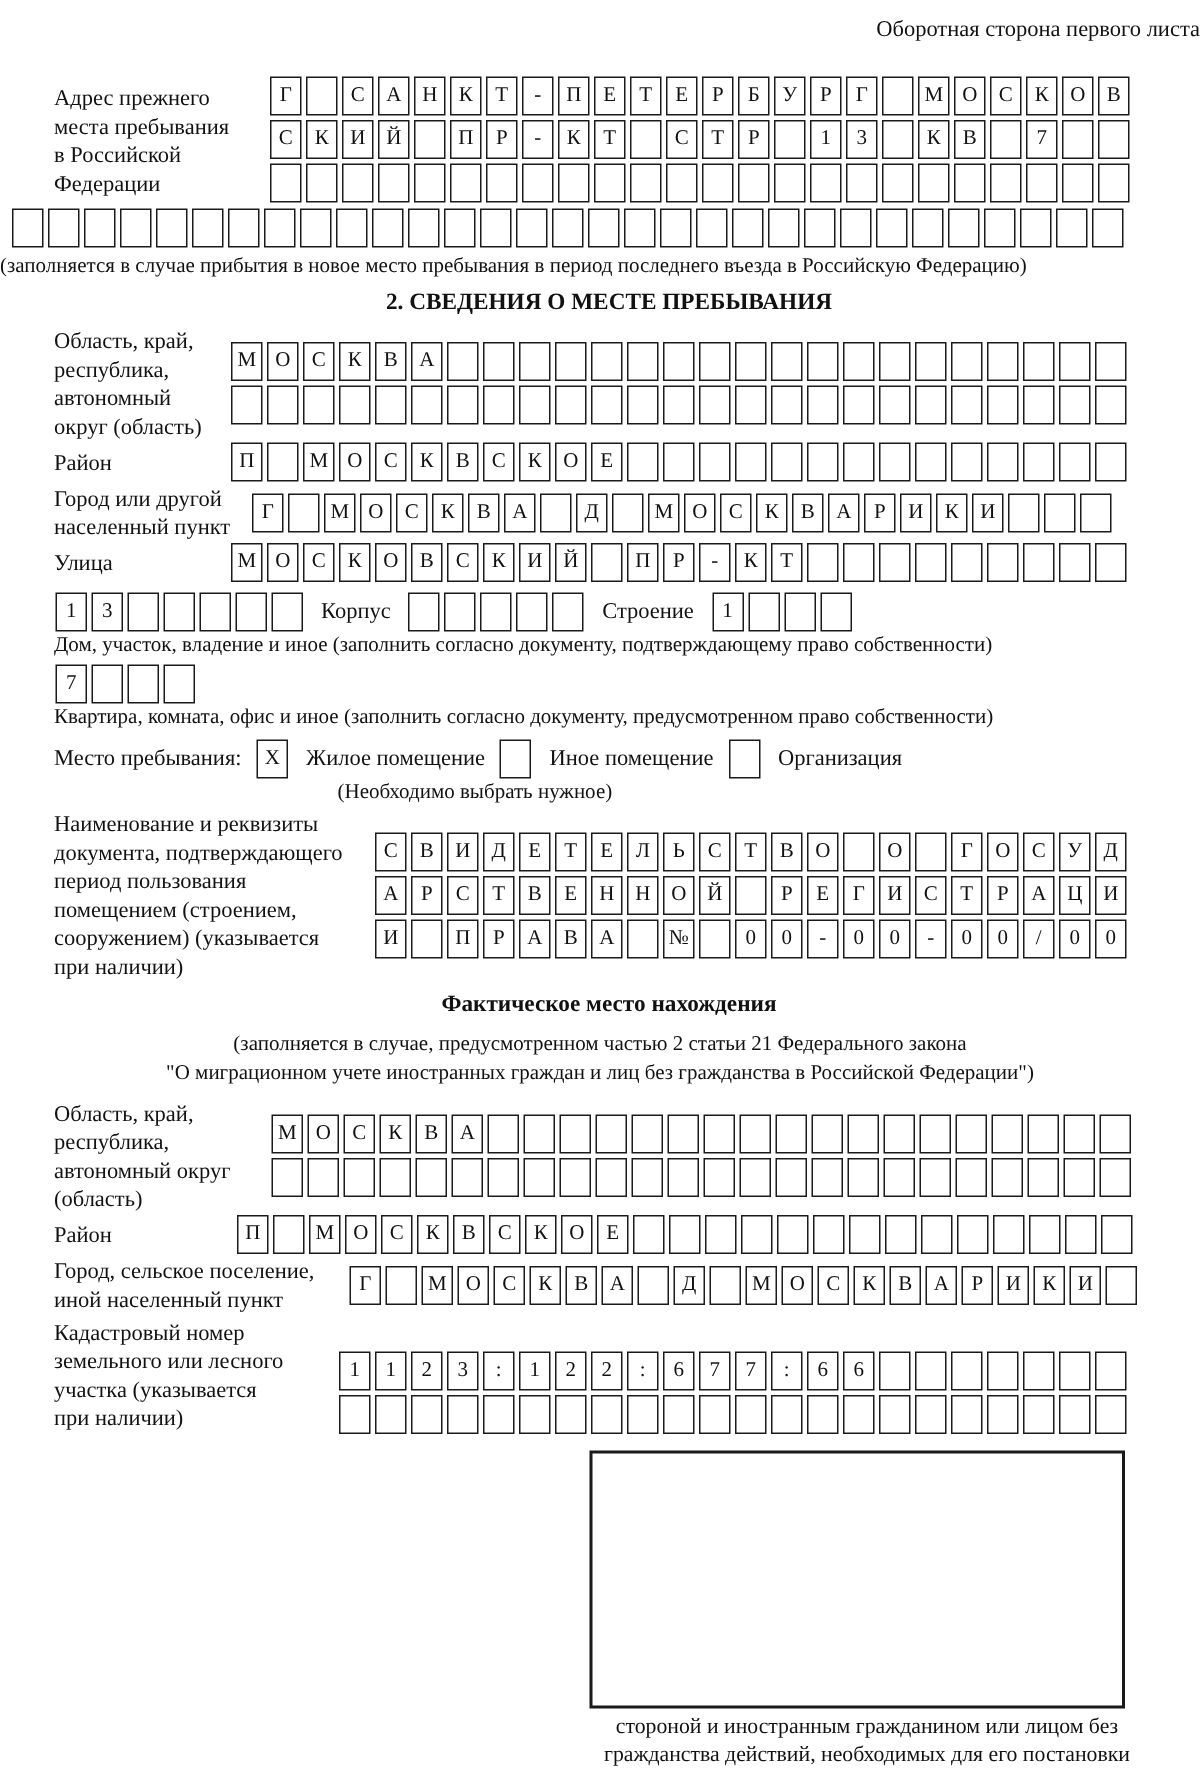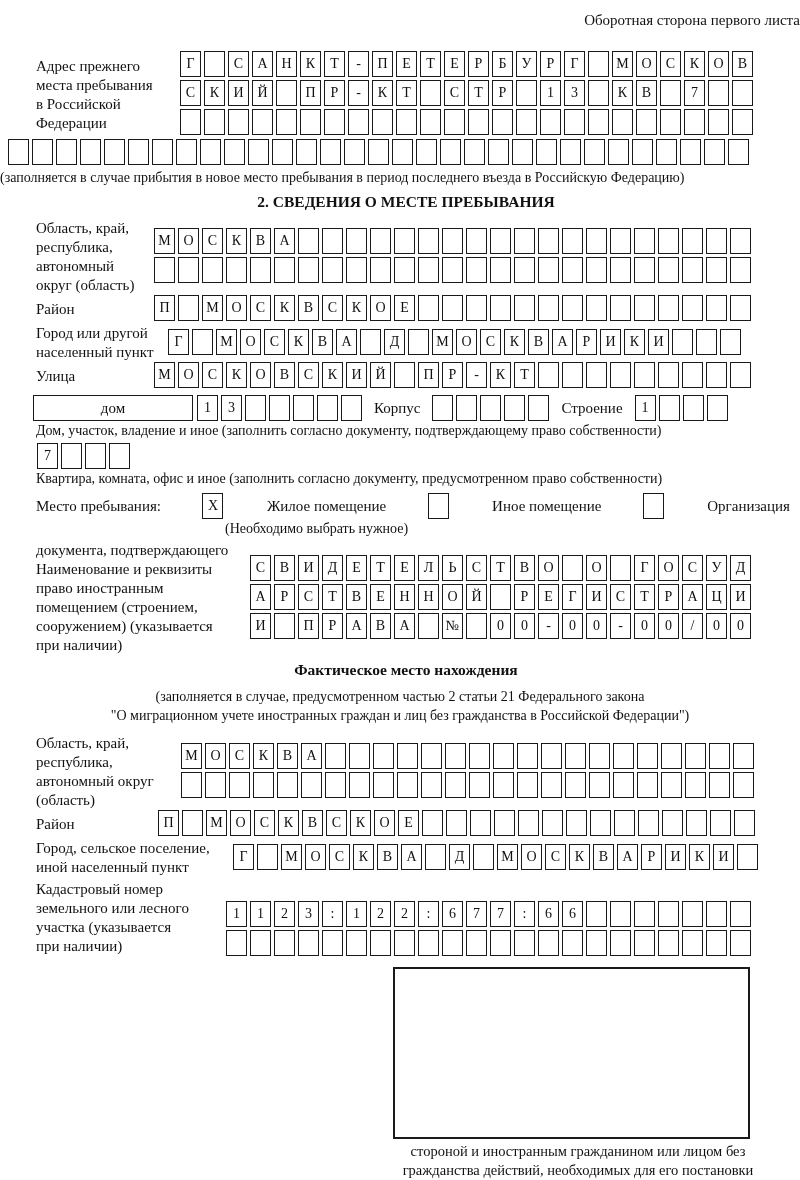--- a/index.html
+++ b/index.html
@@ -35,21 +35,21 @@
   .mt24{margin-top:24px;}
   .house-row{display:flex;align-items:center;margin-left:33px;margin-top:4px;margin-bottom:2px;}
   .wide-box{
     width:160px;height:26px;box-sizing:border-box;border:1.7px solid #1a1a1a;
     display:flex;align-items:center;justify-content:center;font-size:15px;flex:none;
   }
   .wide-box.wider{width:196px;}
   .inline-label{margin:0 8px 0 12px;font-size:15px;flex:none;}
   .house-row .cellrow{margin-bottom:0;margin-left:4px;}
   .caption{font-size:14px;margin-left:36px;margin-top:2px;margin-bottom:4px;}
-  .stay-row{display:flex;align-items:center;margin-left:36px;margin-top:6px;justify-content:space-between;}
+  .stay-row{display:flex;align-items:center;margin-left:36px;margin-top:6px;}
   .stay-row .txt{margin-right:10px;}
   .stay-row .cell{margin-right:12px;}
   .stay-note{font-size:14px;margin-left:225px;margin-top:2px;margin-bottom:4px;}
   .center-lines{text-align:center;font-size:14px;line-height:19px;}
   .stamp-box{
     margin-left:393px;margin-top:8px;width:357px;height:172px;
     box-sizing:border-box;border:2px solid #1a1a1a;background:#fff;
   }
   .stamp-caption{margin-left:378px;width:400px;text-align:center;font-size:14.5px;line-height:19px;margin-top:3px;}
   .mb2{margin-bottom:9px;}
@@ -340,21 +340,20 @@
         <span class="cell"></span>
         <span class="cell"></span>
         <span class="cell"></span>
         <span class="cell"></span>
         <span class="cell"></span>
         <span class="cell"></span>
       </div>
   </div>
 
   <div class="house-row">
-    <div class="wide-box">дом</div>
     <div class="cellrow">
         <span class="cell">1</span>
         <span class="cell">3</span>
         <span class="cell"></span>
         <span class="cell"></span>
         <span class="cell"></span>
         <span class="cell"></span>
         <span class="cell"></span>
       </div>
     <div class="inline-label">Корпус</div>
@@ -391,23 +390,23 @@
     <span class="txt">Жилое помещение</span>
     <span class="cell"></span>
     <span class="txt">Иное помещение</span>
     <span class="cell"></span>
     <span class="txt">Организация</span>
   </div>
   <div class="stay-note">(Необходимо выбрать нужное)</div>
 
   <div class="frow">
     <div class="label w214">
+        <div>Наименование и реквизиты</div>
         <div>документа, подтверждающего</div>
-        <div>Наименование и реквизиты</div>
-        <div>право иностранным</div>
+        <div>период пользования</div>
         <div>помещением (строением,</div>
         <div>сооружением) (указывается</div>
         <div>при наличии)</div>
       </div>
     <div class="rows">
       <div class="cellrow">
           <span class="cell">С</span>
           <span class="cell">В</span>
           <span class="cell">И</span>
           <span class="cell">Д</span>

